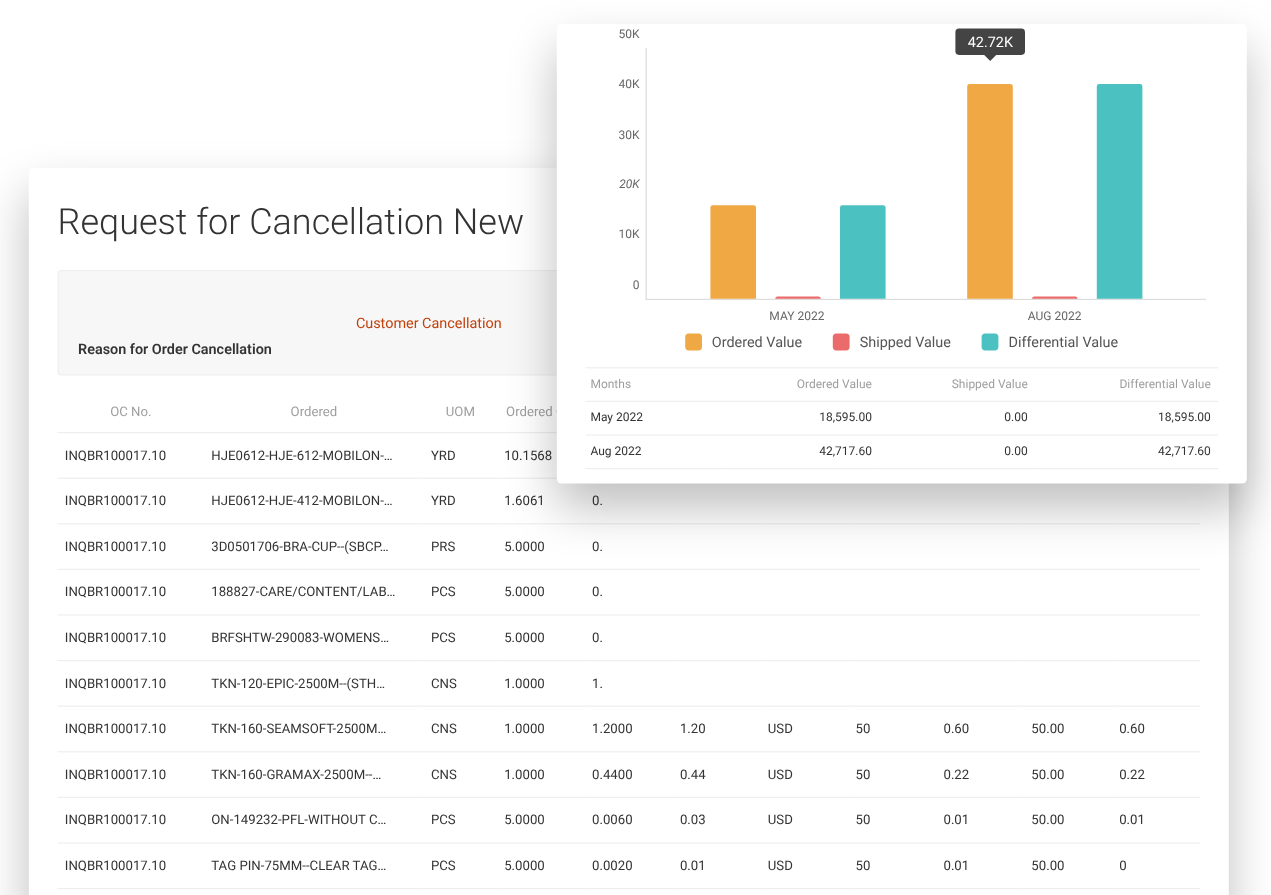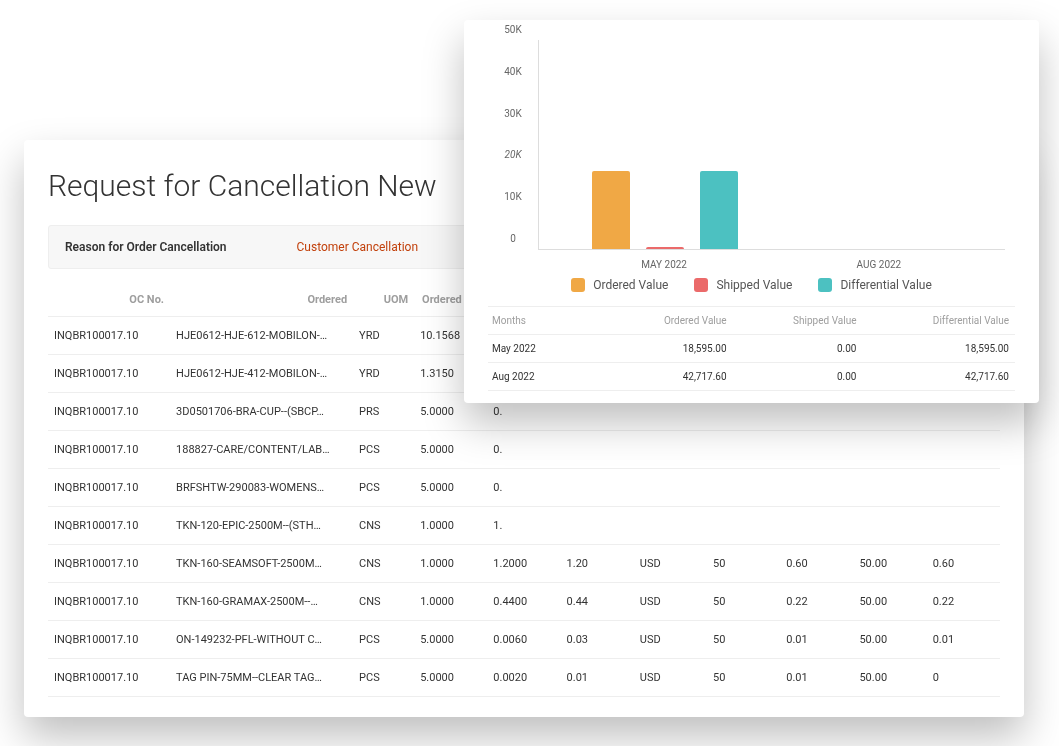--- a/index.html
+++ b/index.html
@@ -37,35 +37,36 @@
     display: flex;
     align-items: center;
     gap: 70px;
     margin-bottom: 14px;
   }
   .reason-bar .lbl {
     font-size: 12px;
     font-weight: 600;
     color: #333;
     flex: 0 0 auto;
+    margin-top: 44px;
   }
   .reason-bar .val {
     font-size: 12px;
     color: #c2410c;
   }
   .tbl {
     width: 100%;
     border-collapse: collapse;
     font-size: 11px;
     table-layout: fixed;
   }
   .tbl th {
-    text-align: right;
+    text-align: center;
     color: #9e9e9e;
-    font-weight: 700;
+    font-weight: 400;
     padding: 10px 6px;
     border-bottom: 1px solid #eee;
     vertical-align: top;
   }
   .tbl td {
     padding: 12px 6px;
     border-bottom: 1px solid #eee;
     color: #333;
     white-space: nowrap;
     overflow: hidden;
@@ -106,21 +107,21 @@
   .plot-area {
     position: absolute;
     left: 0; right: 0; top: 0; bottom: 20px;
     border-left: 1px solid #ddd;
     border-bottom: 1px solid #ddd;
   }
   .ytick {
     position: absolute;
     left: -46px;
     width: 40px;
-    text-align: center;
+    text-align: right;
     font-size: 10px;
     color: #666;
     transform: translateY(-50%);
   }
   .bars-group {
     position: absolute;
     bottom: 0;
     width: 34%;
     height: 100%;
   }
@@ -255,21 +256,21 @@
           <td></td>
           <td></td>
           <td></td>
           <td></td>
           <td></td>
         </tr>
         <tr>
           <td>INQBR100017.10</td>
           <td>HJE0612-HJE-412-MOBILON-…</td>
           <td>YRD</td>
-          <td>1.3150</td>
+          <td>1.6061</td>
           <td>0.</td>
           <td></td>
           <td></td>
           <td></td>
           <td></td>
           <td></td>
           <td></td>
         </tr>
         <tr>
           <td>INQBR100017.10</td>
@@ -381,20 +382,26 @@
 
 <div class="card-front">
 
   <div class="chart">
     <div class="plot-area" id="plot-area">
       <div class="bars-group g0">
         <div class="bar c0" style="height: 37.19%;"></div>
         <div class="bar c1" style="height: 1%;"></div>
         <div class="bar c2" style="height: 37.19%;"></div>
       </div>
+      <div class="bars-group g1">
+        <div class="bar c0" style="height: 85.4352%;"></div>
+        <div class="bar c1" style="height: 1%;"></div>
+        <div class="bar c2" style="height: 85.4352%;"></div>
+      <div class="tooltip" style="left: 16%; bottom: 85.4352%;">42.72K</div>
+        </div>
     <span class="ytick" style="bottom: 0%;">0</span>
         <span class="ytick" style="bottom: 20%;">10K</span>
         <span class="ytick" style="bottom: 40%; font-style: italic;">20K</span>
         <span class="ytick" style="bottom: 60%;">30K</span>
         <span class="ytick" style="bottom: 80%;">40K</span>
         <span class="ytick" style="bottom: 100%;">50K</span>
       </div>
     <span class="xlabel g0">MAY 2022</span>
     <span class="xlabel g1">AUG 2022</span>
   </div>

